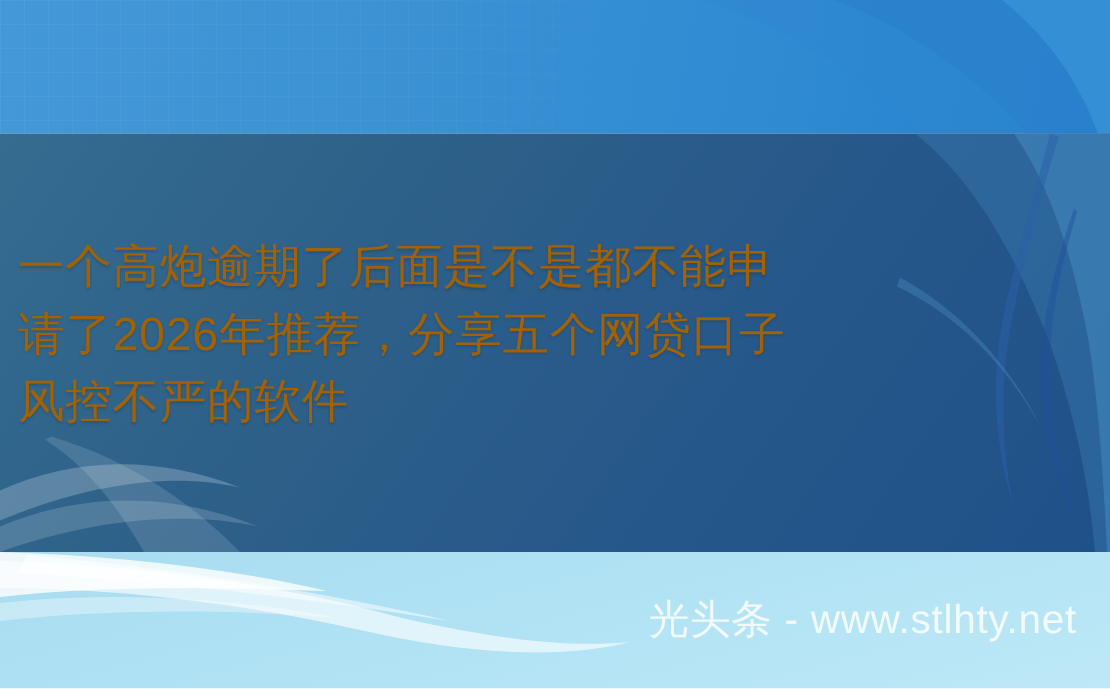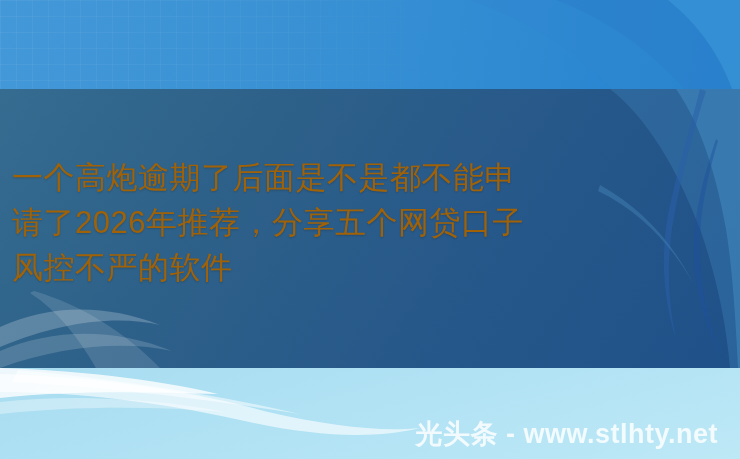--- a/index.html
+++ b/index.html
@@ -84,26 +84,26 @@
     font-weight: 400;
     text-shadow: 0 1px 2px rgba(0,0,0,0.18);
     white-space: pre-line;
     padding-left: 12px;
   }
 
   
   #watermark {
     position: absolute;
     right: 22px;
-    bottom: 9px;
+    bottom: 30px;
     font-size: 27px;
     line-height: 32px;
     color: rgba(255,255,255,0.82);
     letter-spacing: 0.5px;
-    font-weight: 700;
+    font-weight: 400;
     white-space: nowrap;
   }
 </style>
 </head>
 <body>
 
 <div id="canvas">
 
   <div class="band" id="band-top">
     <div id="band-top-grid"></div>

